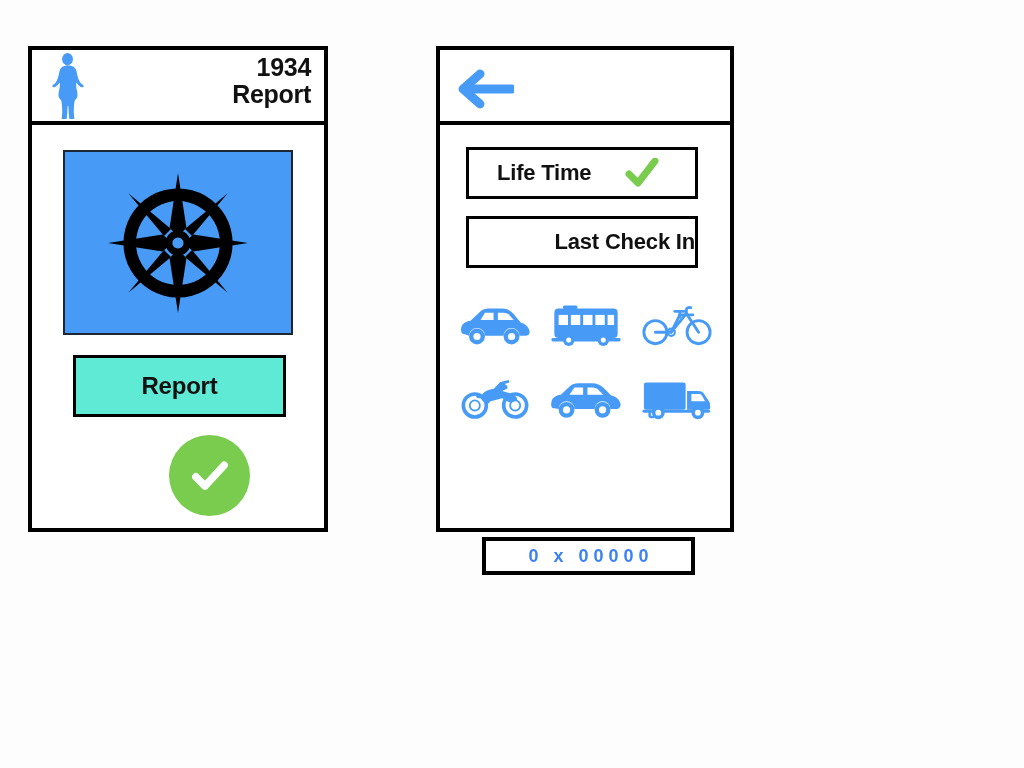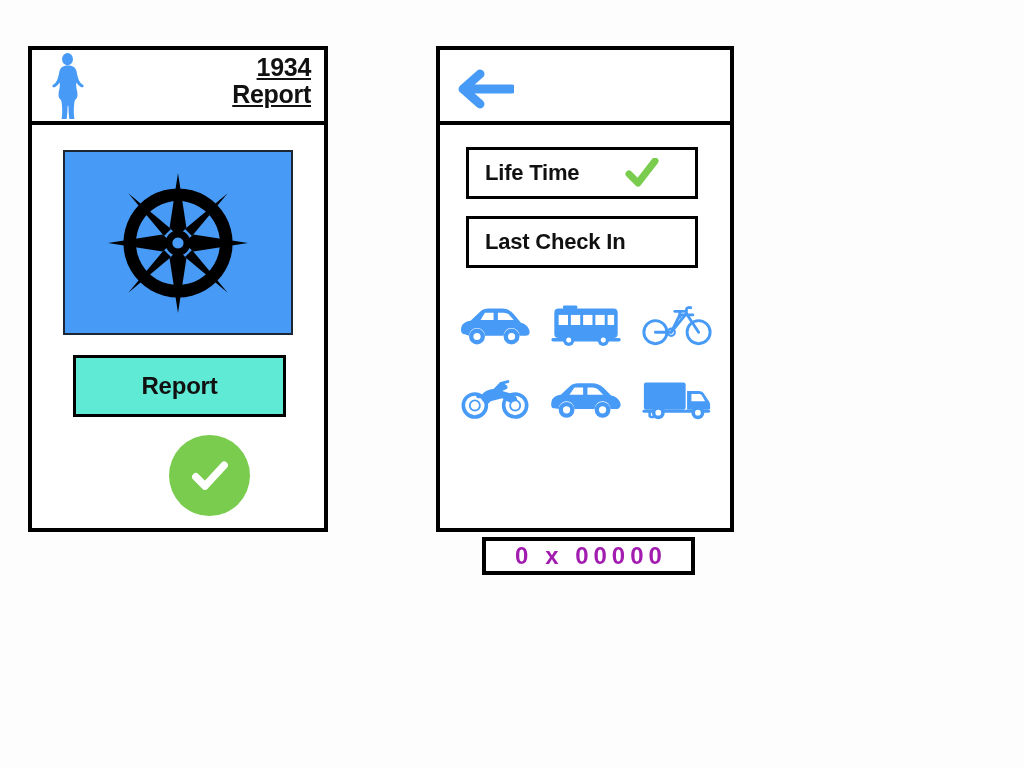--- a/index.html
+++ b/index.html
@@ -56,21 +56,20 @@
   .points-block {
     position: absolute;
     right: 13px;
     top: 4px;
     text-align: right;
     line-height: 1.08;
     color: #111111;
     font-weight: bold;
     font-size: 25px;
     letter-spacing: -0.3px;
-    text-decoration: underline;
   }
 
   .screen-body {
     position: relative;
     height: 403px;
   }
 
   .photo-frame {
     position: absolute;
     left: 31px;
@@ -133,28 +132,28 @@
   .list-button {
     position: absolute;
     left: 26px;
     width: 232px;
     height: 52px;
     border: 3px solid #000000;
     box-sizing: border-box;
     background: #ffffff;
     display: flex;
     align-items: center;
-    padding-left: 16px;
+    padding-left: 28px;
     font-size: 22px;
     font-weight: bold;
     color: #111111;
     letter-spacing: -0.2px;
   }
   #btn-lifetime { top: 22px; }
-  #btn-lastcheckin { top: 91px; }
+  #btn-lastcheckin { top: 91px; justify-content: flex-end; }
 
   .inline-check {
     margin-left: auto;
     margin-right: 36px;
     width: 34px;
     height: 30px;
     display: block;
   }
 
   .vehicle-grid {
@@ -186,24 +185,24 @@
     height: 38px;
     border: 4px solid #000000;
     box-sizing: border-box;
     background: #ffffff;
     display: flex;
     align-items: center;
     justify-content: center;
   }
   .counter-text {
     font-family: "Liberation Sans", sans-serif;
-    font-size: 24px;
+    font-size: 18px;
     font-weight: bold;
     letter-spacing: 5px;
-    color: #a21caf;
+    color: #3b82f6;
     padding-left: 5px;
   }
 </style>
 </head>
 <body>
 
 <div class="screen" id="screen-left">
 
   <div class="screen-header">
 

